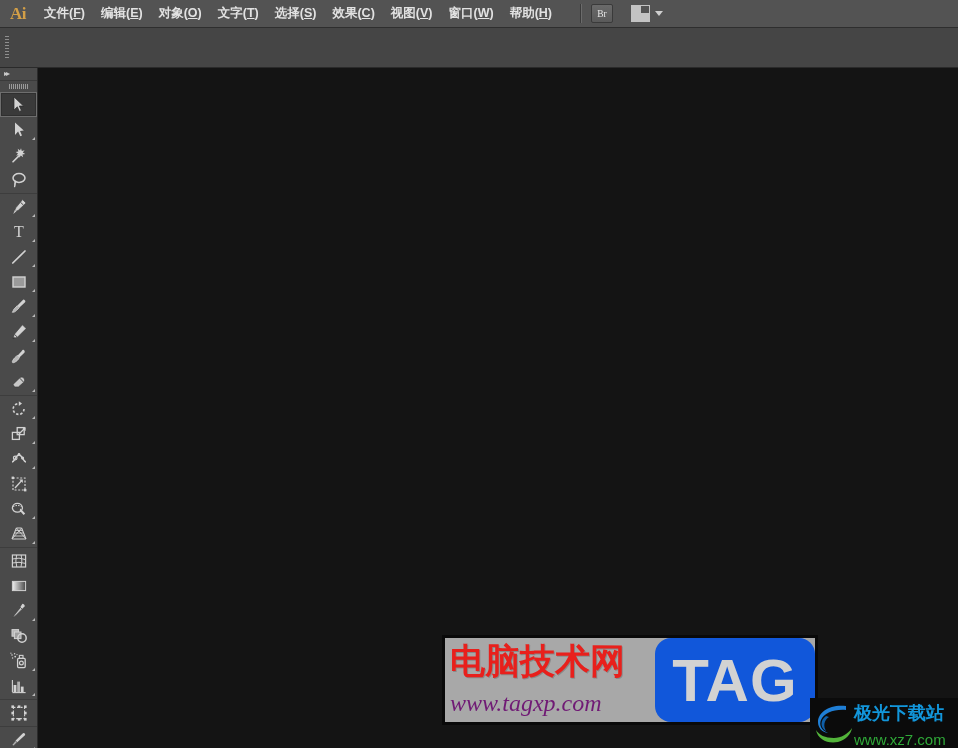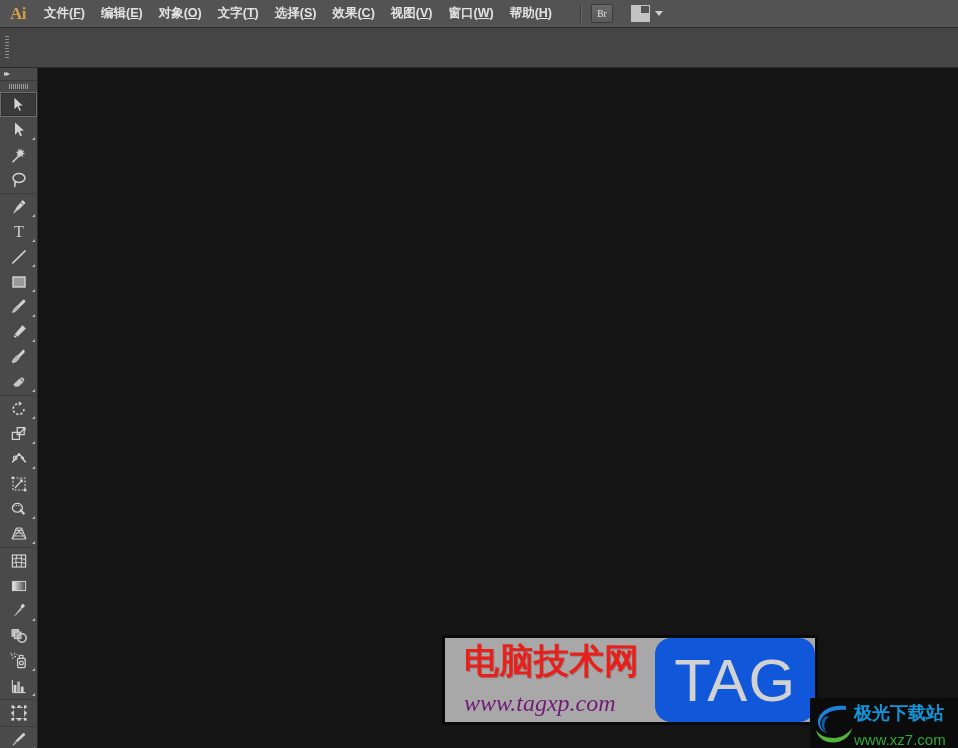--- a/index.html
+++ b/index.html
@@ -198,21 +198,21 @@
     left: 442px; top: 635px;
     width: 376px; height: 90px;
     background: #a8a8a8;
     border: 3px solid #090909;
     box-sizing: border-box;
     display: flex;
     align-items: center;
     overflow: hidden;
   }
   #wm-text {
-    padding-left: 19px;
+    padding-left: 5px;
     width: 218px;
     box-sizing: border-box;
   }
   #wm-title {
     color: #e8201c;
     font-size: 35px;
     font-weight: bold;
     line-height: 1.05;
     letter-spacing: 0px;
     white-space: nowrap;
@@ -229,21 +229,21 @@
     font-style: italic;
   }
   #wm-tag {
     width: 168px;
     height: 84px;
     margin-left: 2px;
     background: #1157da;
     border-radius: 16px;
     color: #d2d2d2;
     font-size: 60px;
-    font-weight: normal;
+    font-weight: bold;
     display: flex;
     align-items: center;
     justify-content: center;
     letter-spacing: 1px;
     font-family: "Liberation Sans", sans-serif;
   }
 
   
   #xz7 {
     position: absolute;

